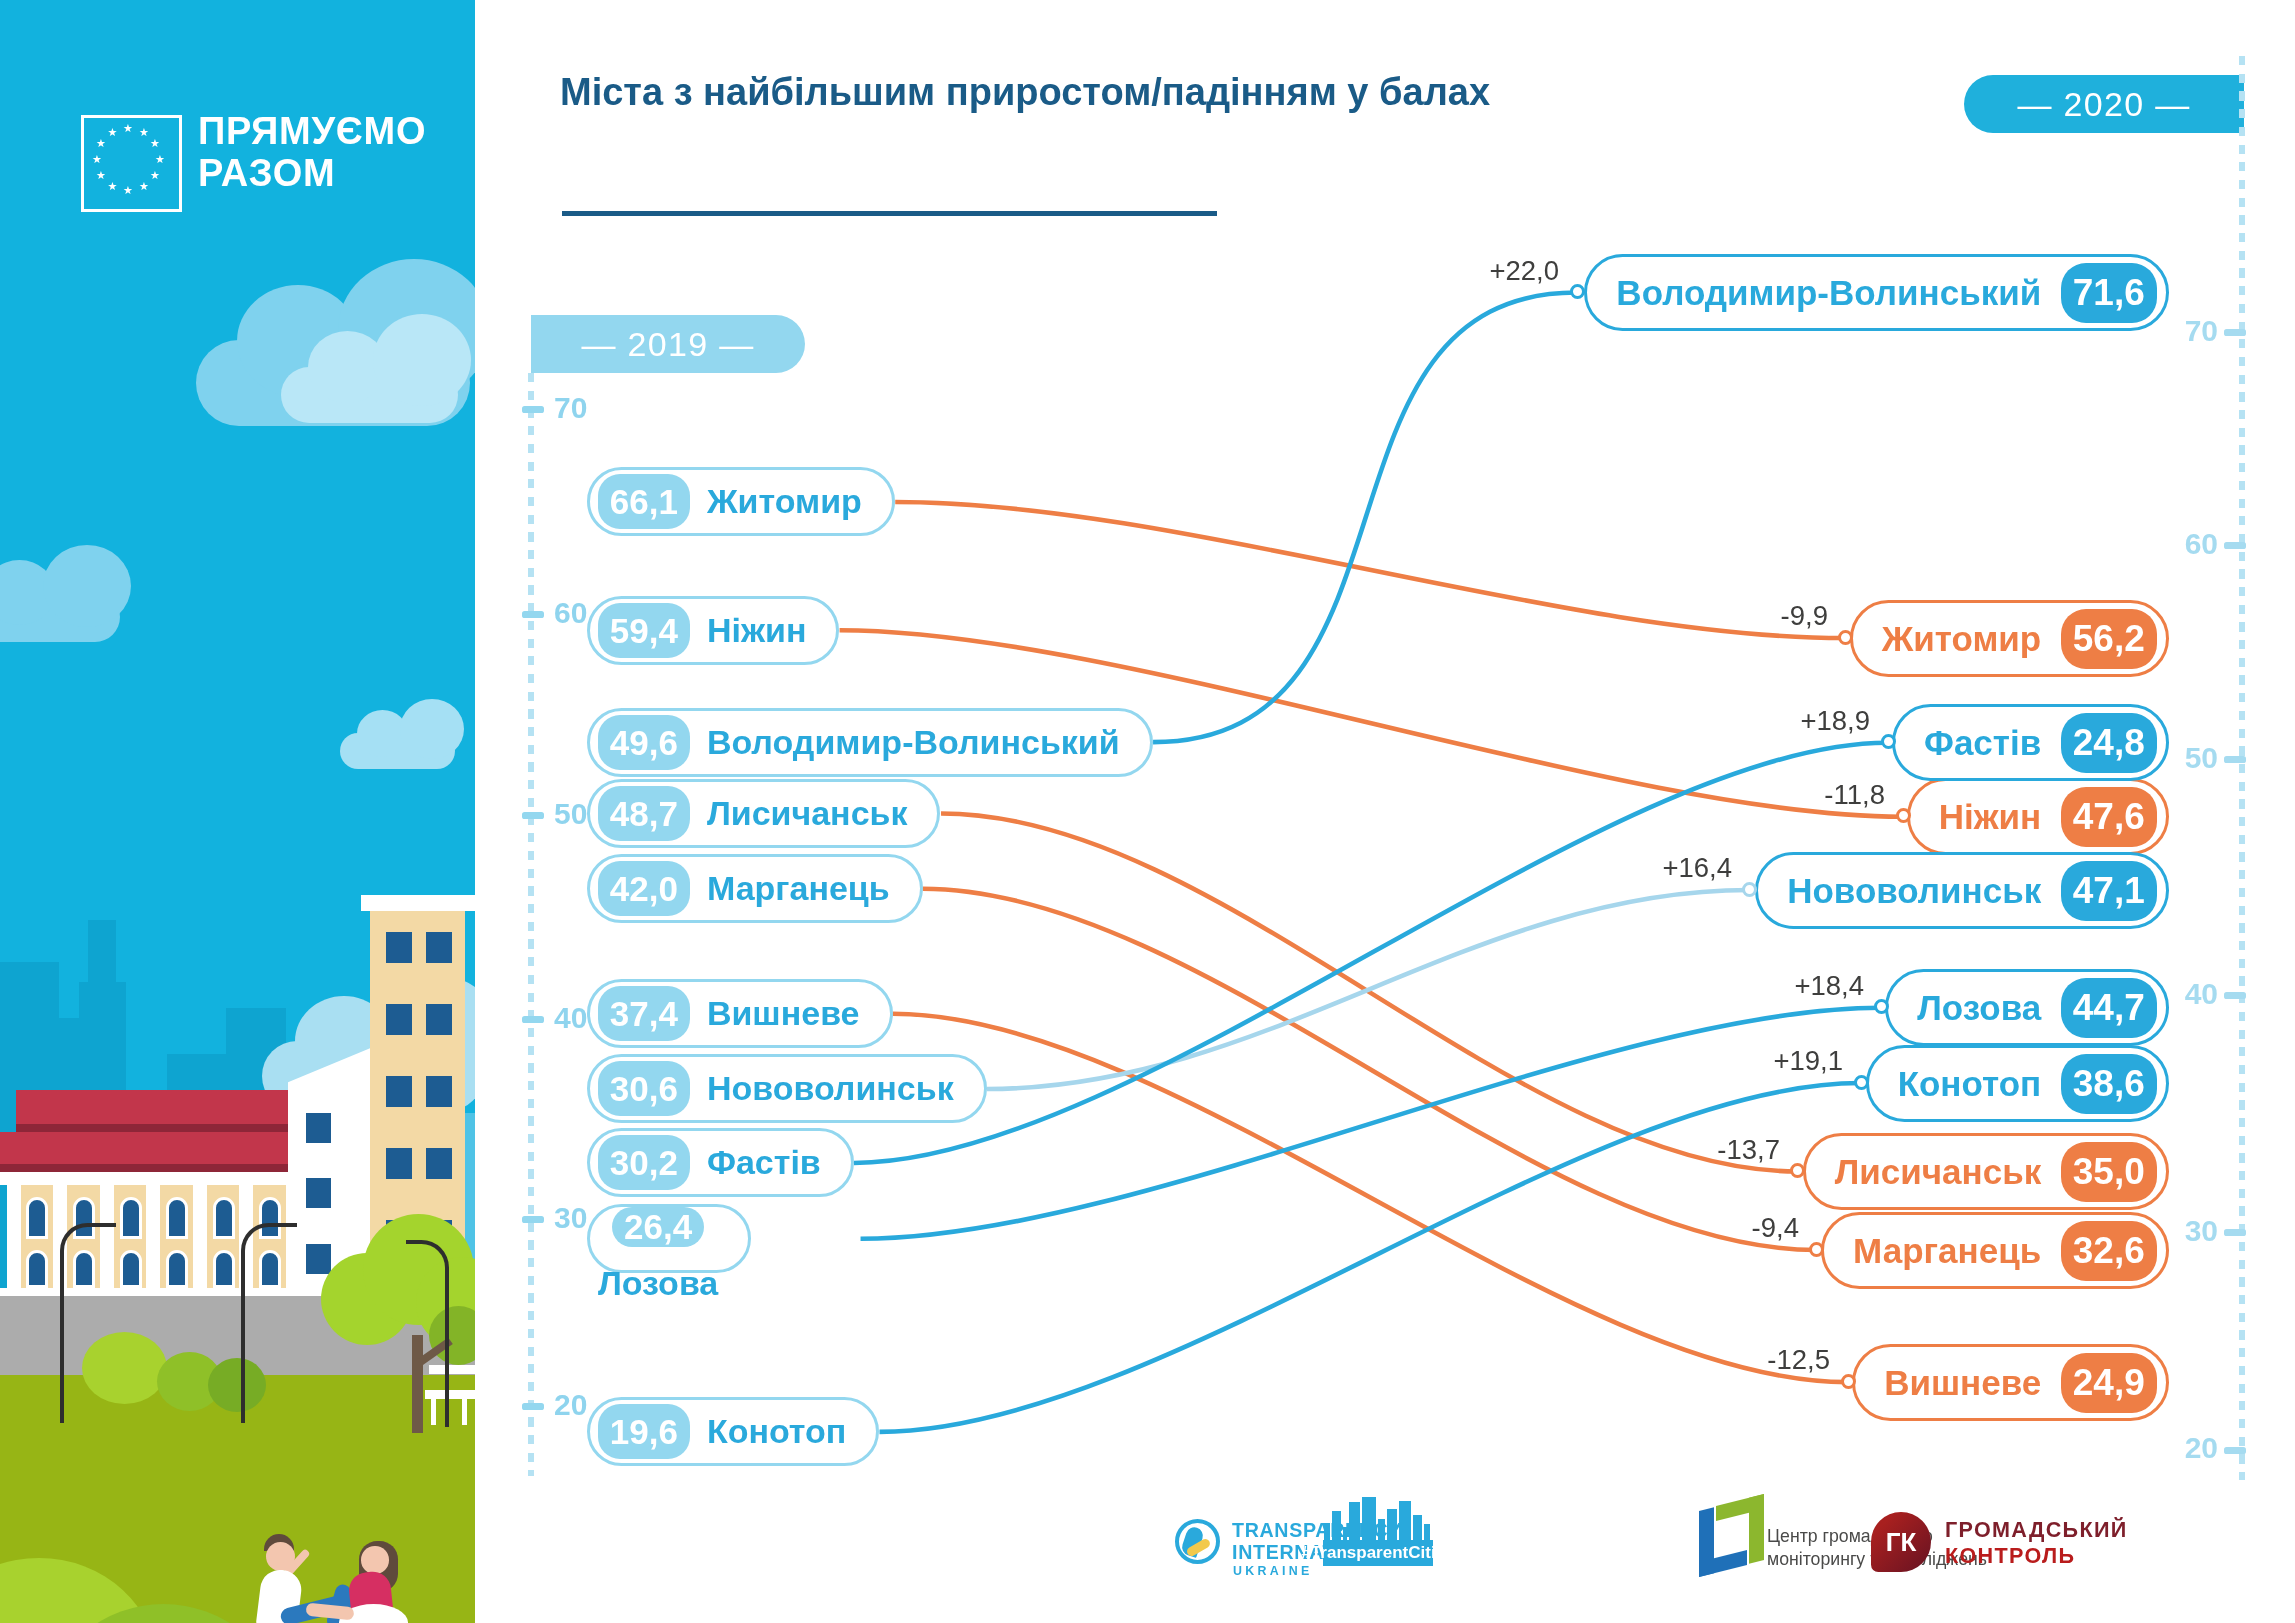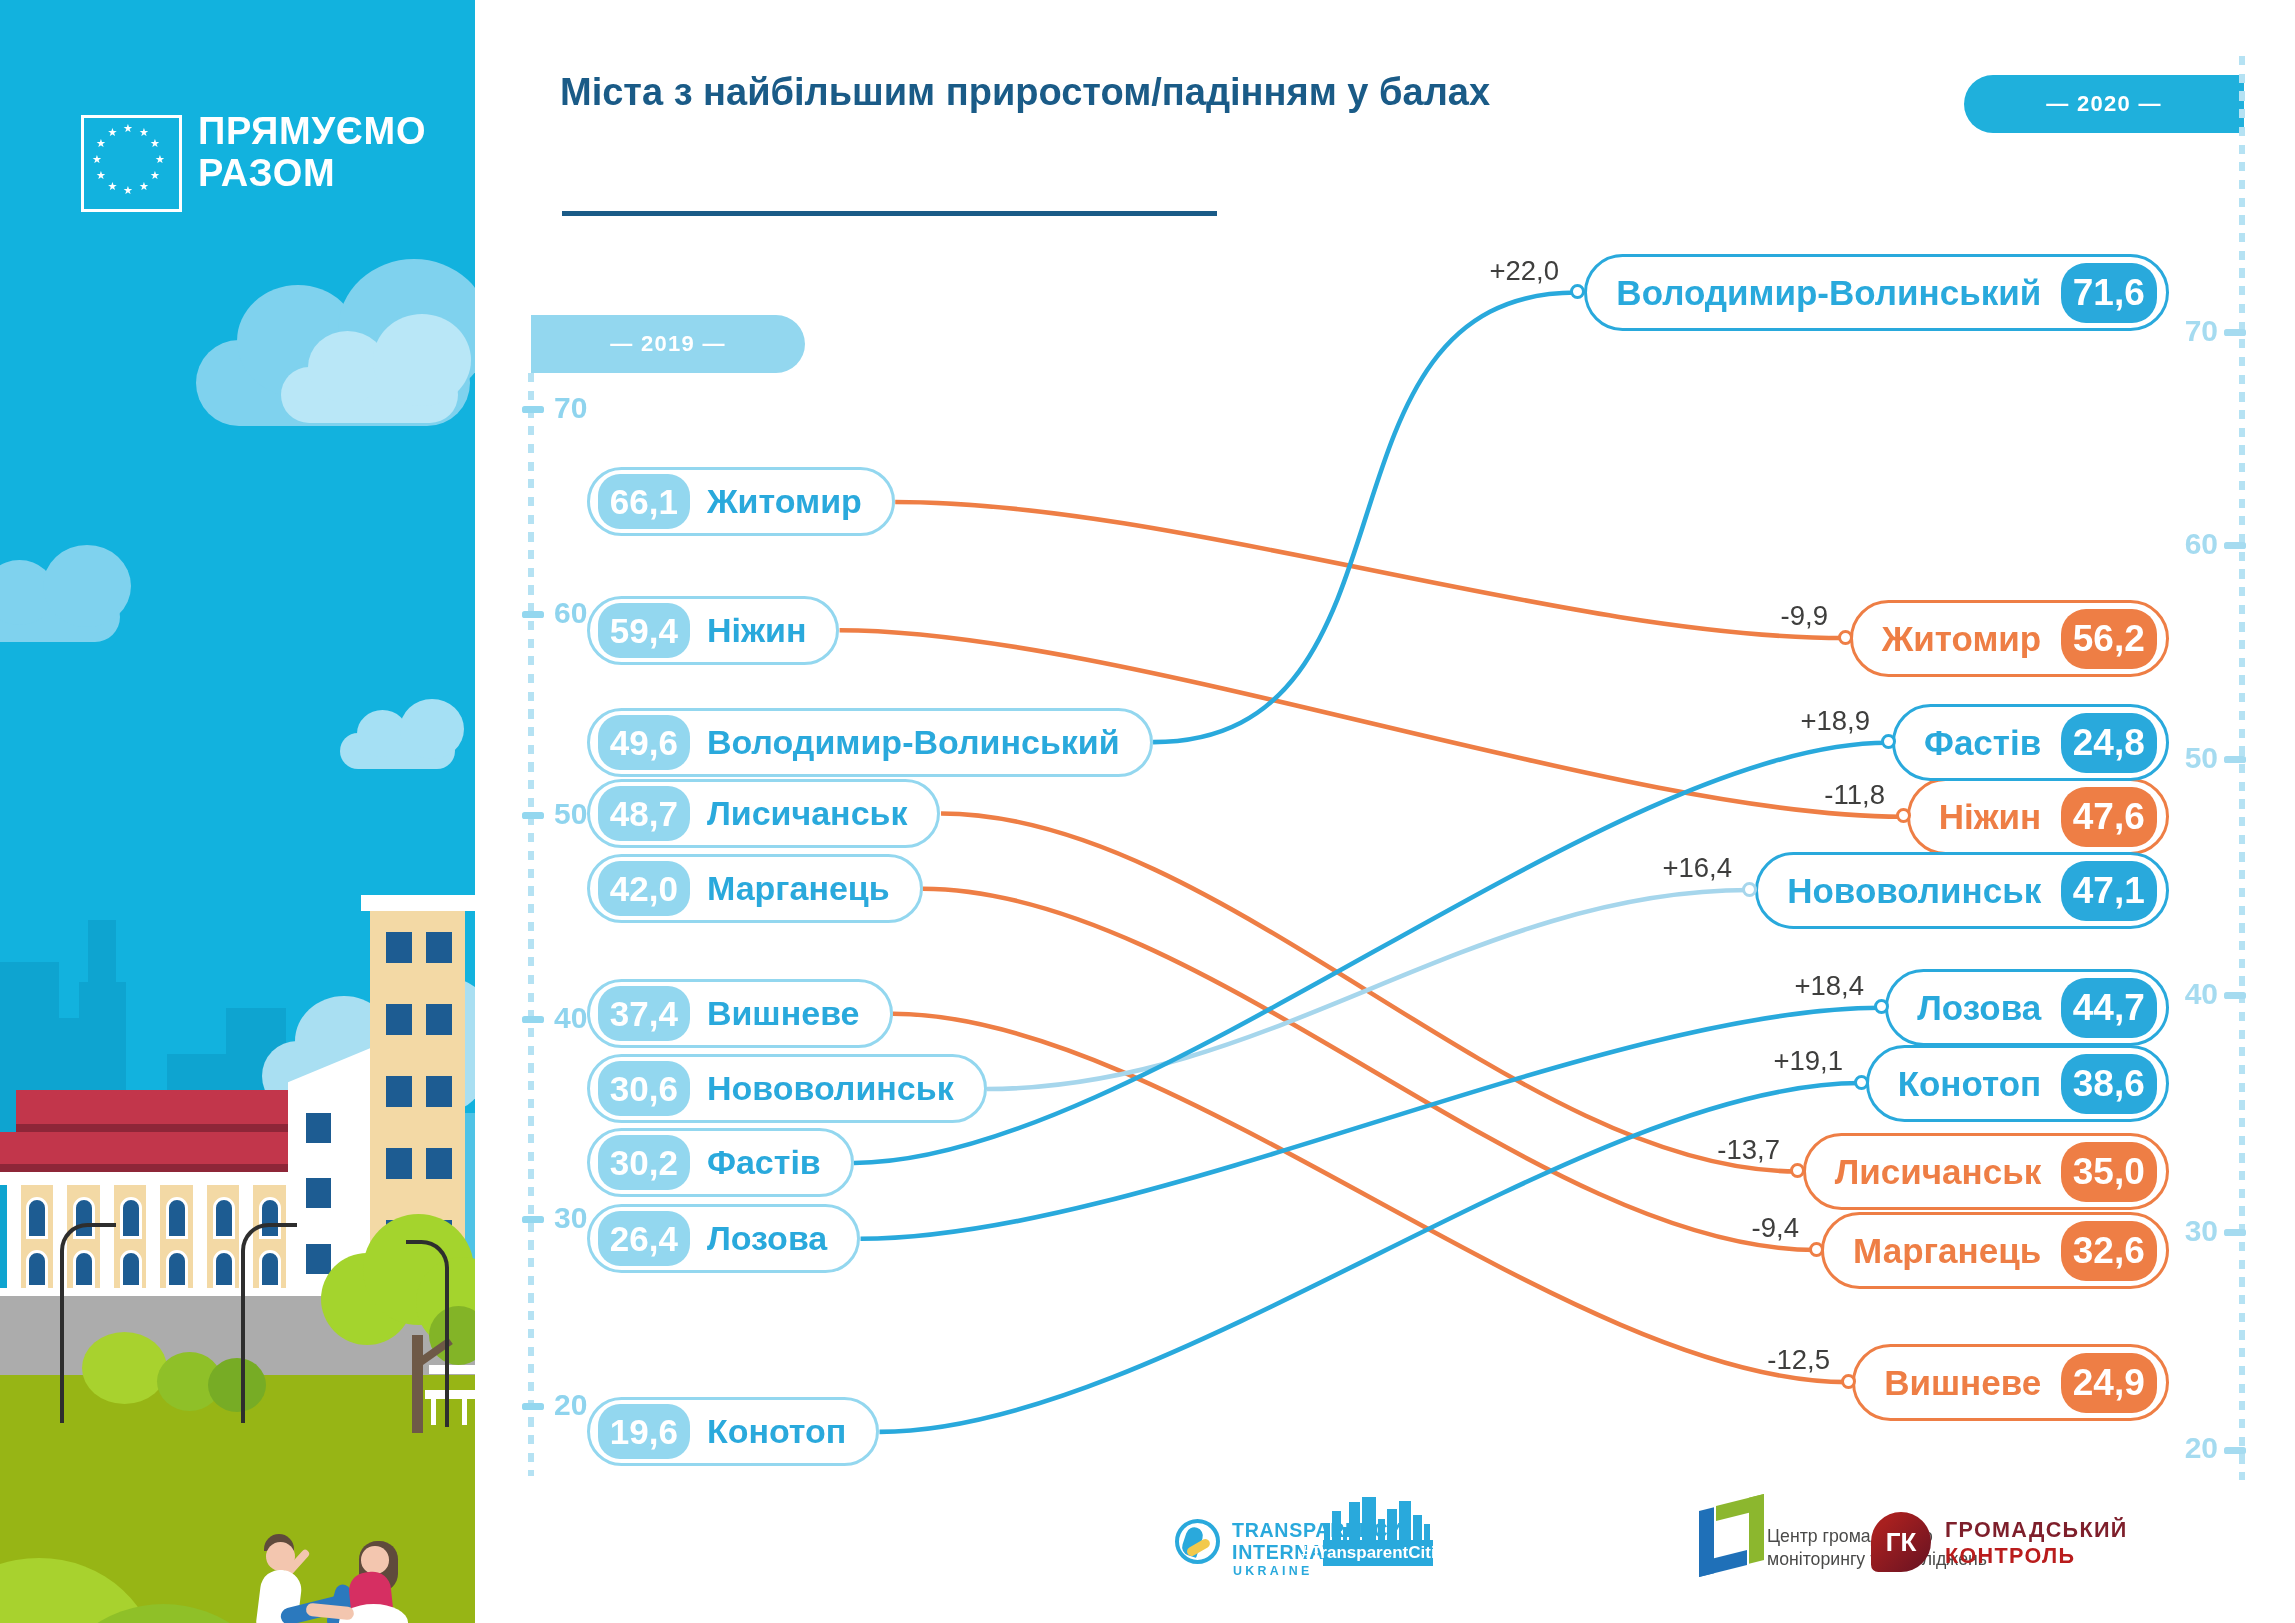--- a/index.html
+++ b/index.html
@@ -25,21 +25,21 @@
   #grass{position:absolute;left:0;top:1375px;width:475px;height:249px;background:#97B515;}
   .bush{position:absolute;border-radius:50%;}
   .lamp{position:absolute;border-left:4.6px solid #2E2E2E;border-top:4.6px solid #2E2E2E;border-top-left-radius:27.5px;}
   .trunk{position:absolute;background:#6E5947;}
   .bench{position:absolute;background:#ffffff;}
   .fig{position:absolute;}
 
   
   #title{position:absolute;left:560px;top:63px;color:#1A5B87;font-weight:700;font-size:38px;line-height:59px;white-space:nowrap;}
   #title-underline{position:absolute;left:562px;top:211px;width:655px;height:4.6px;background:#1A5B87;}
-  .badge{position:absolute;display:flex;align-items:center;justify-content:center;color:#fff;font-weight:700;font-size:22px;letter-spacing:1.3px;}
+  .badge{position:absolute;display:flex;align-items:center;justify-content:center;color:#fff;font-weight:400;font-size:34px;letter-spacing:1.3px;}
   #badge2019{left:531px;top:315px;width:274px;height:58px;background:#93D7EF;border-radius:0 29px 29px 0;}
   #badge2020{left:1964px;top:75px;width:280px;height:58px;background:#1FB0DC;border-radius:29px 0 0 29px;}
 
   
   .vdash{position:absolute;width:5.9px;background-image:repeating-linear-gradient(to bottom,#B5E2F3 0 9.2px,rgba(0,0,0,0) 9.2px 17.7px);}
   .tick{position:absolute;height:6.5px;width:22px;border-radius:2.6px;}
   .tick-label{position:absolute;font-size:30px;font-weight:700;white-space:nowrap;}
 
   
   #lines-svg{position:absolute;left:0;top:0;}
@@ -341,21 +341,21 @@
       <div class="pill-left" style="top: 1128px; left: 587px;">
         <span class="score">30,2</span>
         <span class="city">Фастів</span>
       </div>
       <div class="pill-right up" style="top: 704px; right: 126px;">
         <span class="city">Фастів</span>
         <span class="score">24,8</span>
       </div>
       <div class="conn-circle" style="left: 1881px; top: 734px; border-color: rgb(41, 169, 220);"></div>
       <div class="change-label" style="top: 705px; right: 425px;">+18,9</div>
-      <div class="pill-left" style="top: 1204px; left: 587px;">
+      <div class="pill-left" style="top: 1204px; left: 587px; flex-direction: column;">
         <span class="score">26,4</span>
         <span class="city">Лозова</span>
       </div>
       <div class="pill-right up" style="top: 969px; right: 126px;">
         <span class="city">Лозова</span>
         <span class="score">44,7</span>
       </div>
       <div class="conn-circle" style="left: 1874px; top: 999px; border-color: rgb(41, 169, 220);"></div>
       <div class="change-label" style="top: 970px; right: 431px;">+18,4</div>
       <div class="pill-left" style="top: 1397px; left: 587px;">

